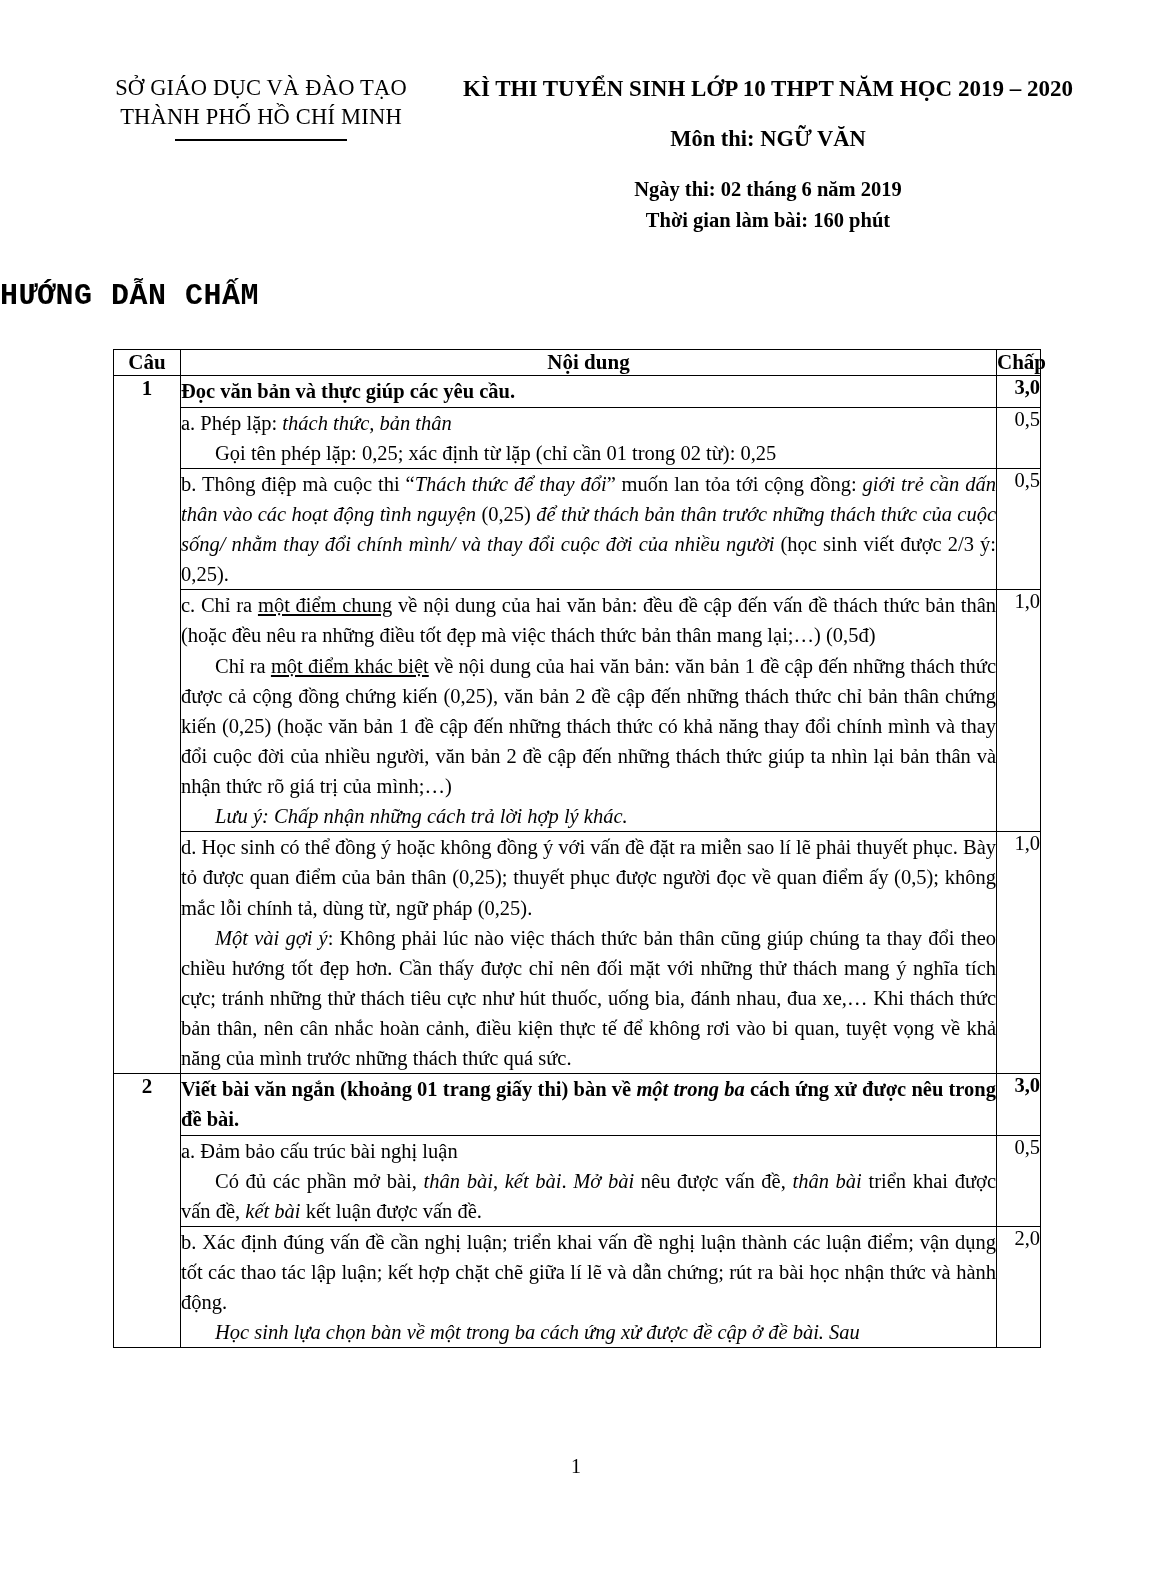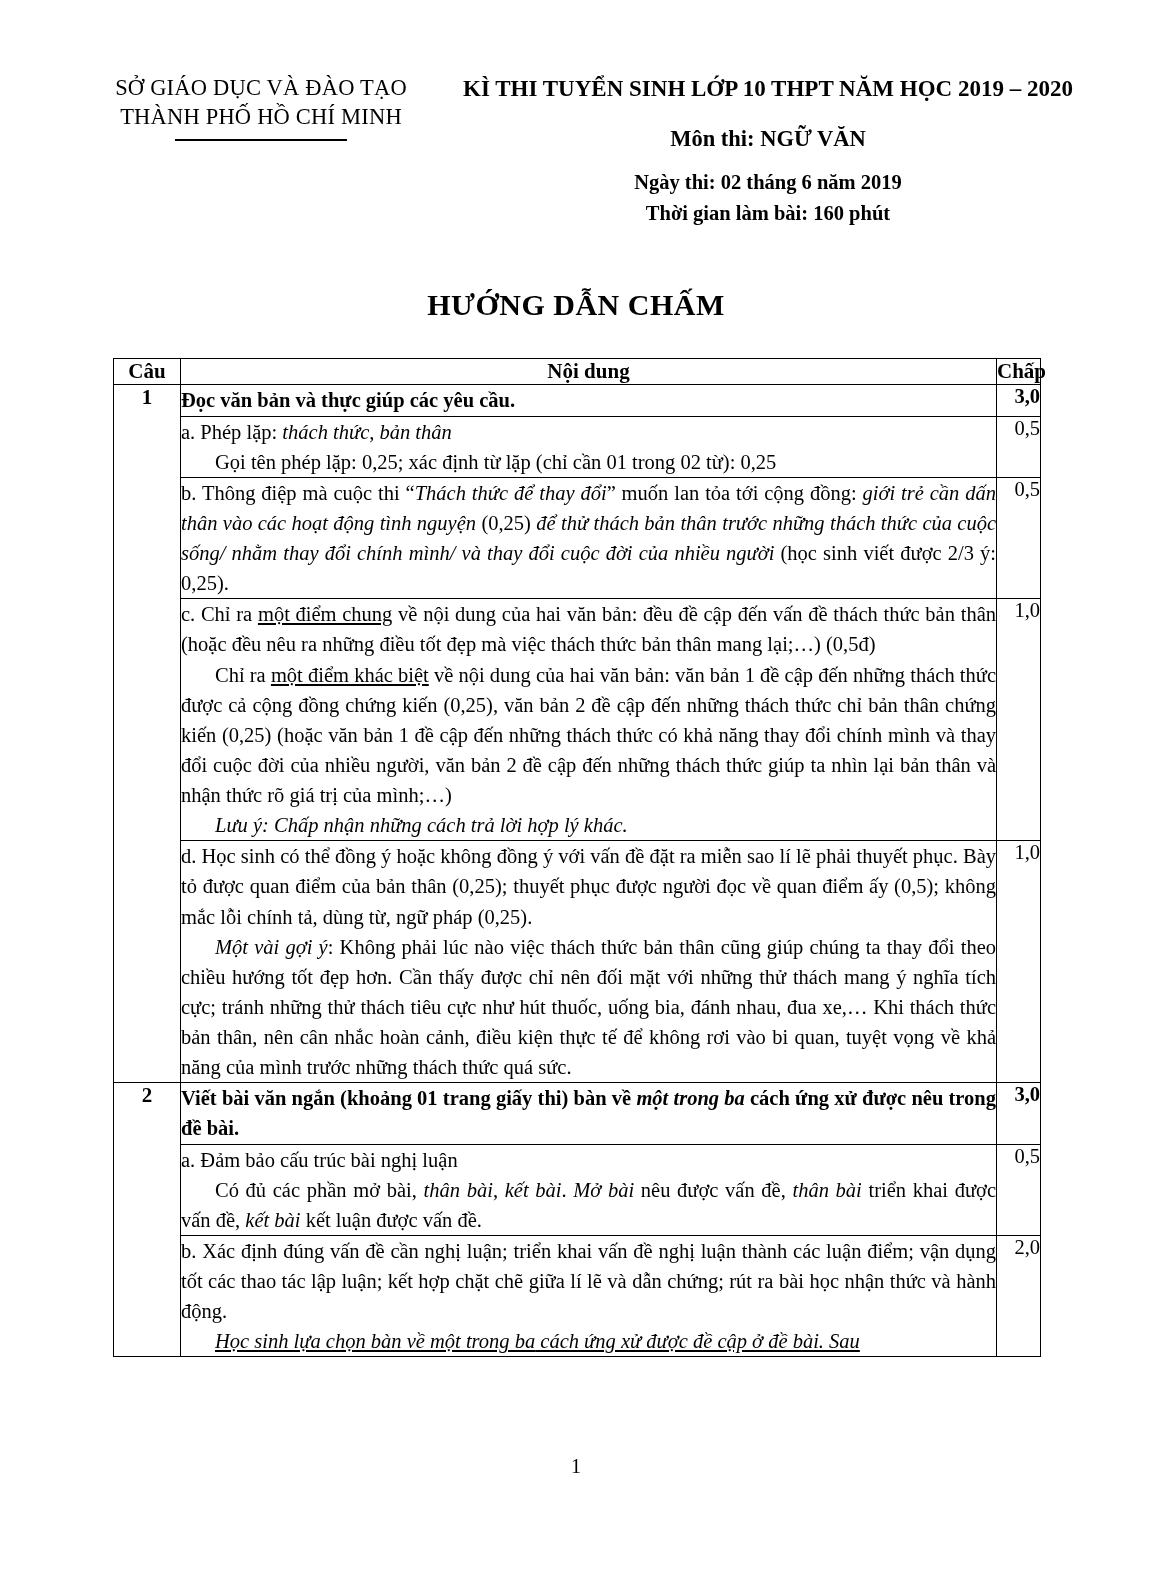--- a/index.html
+++ b/index.html
@@ -50,30 +50,31 @@
   }
   .header-right {
     flex: 1 1 auto;
     text-align: center;
     line-height: 1.30;
     font-weight: bold;
     padding-left: 18px;
   }
   .header-right .line1 { font-size: 23px; white-space: nowrap; text-align: center; }
   .header-right .line2 { font-size: 22.5px; margin-top: 20px; }
-  .header-right .line3 { font-size: 20.5px; margin-top: 16px; }
+  .header-right .line3 { font-size: 20.5px; margin-top: 23px; }
   .header-right .line4 { font-size: 20.5px; margin-top: 4px; }
 
   
   .doc-title {
-    text-align: center;
+    text-align: left;
     font-size: 30px;
     font-weight: bold;
     letter-spacing: 0.5px;
-    margin-top: 62px;
+    margin-top: 46px;
+    font-family: Liberation Mono, monospace;
   }
 
   
   .table-wrap {
     margin: 36px 4px 0 0;
     padding: 0 112px 0 113px;
   }
   table.grading {
     width: 927px;
     border-collapse: collapse;
@@ -120,21 +121,20 @@
   }
   td.content-cell p.ind {
     text-indent: 34px;
   }
   td.content-cell p.hang {
     padding-left: 26px;
     text-indent: -26px;
   }
   td.content-cell p.last {
     text-align: left;
-    text-decoration: underline;
   }
   .bold { font-weight: bold; }
   .it { font-style: italic; }
   .ul { text-decoration: underline; }
 
   
   .footer {
     position: absolute;
     left: 0;
     right: 0;

